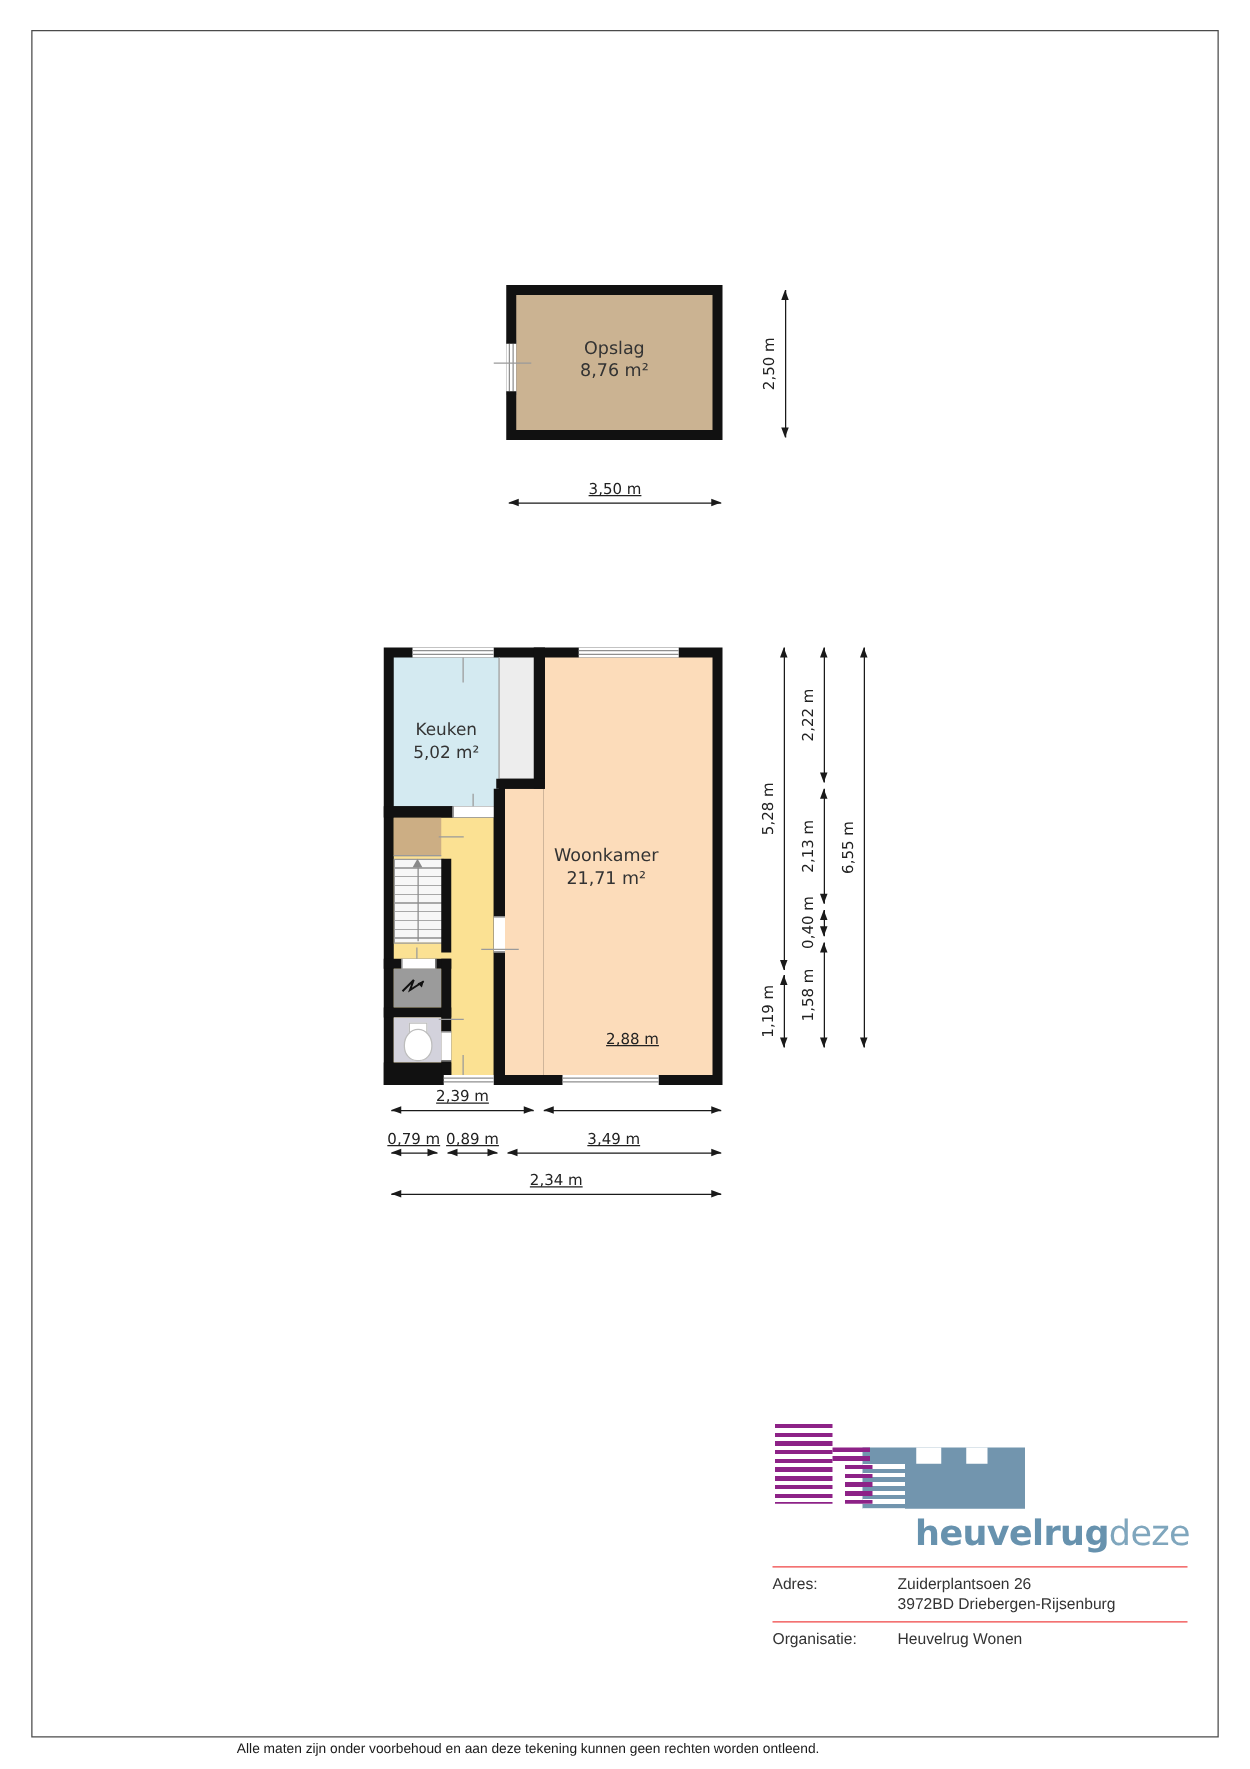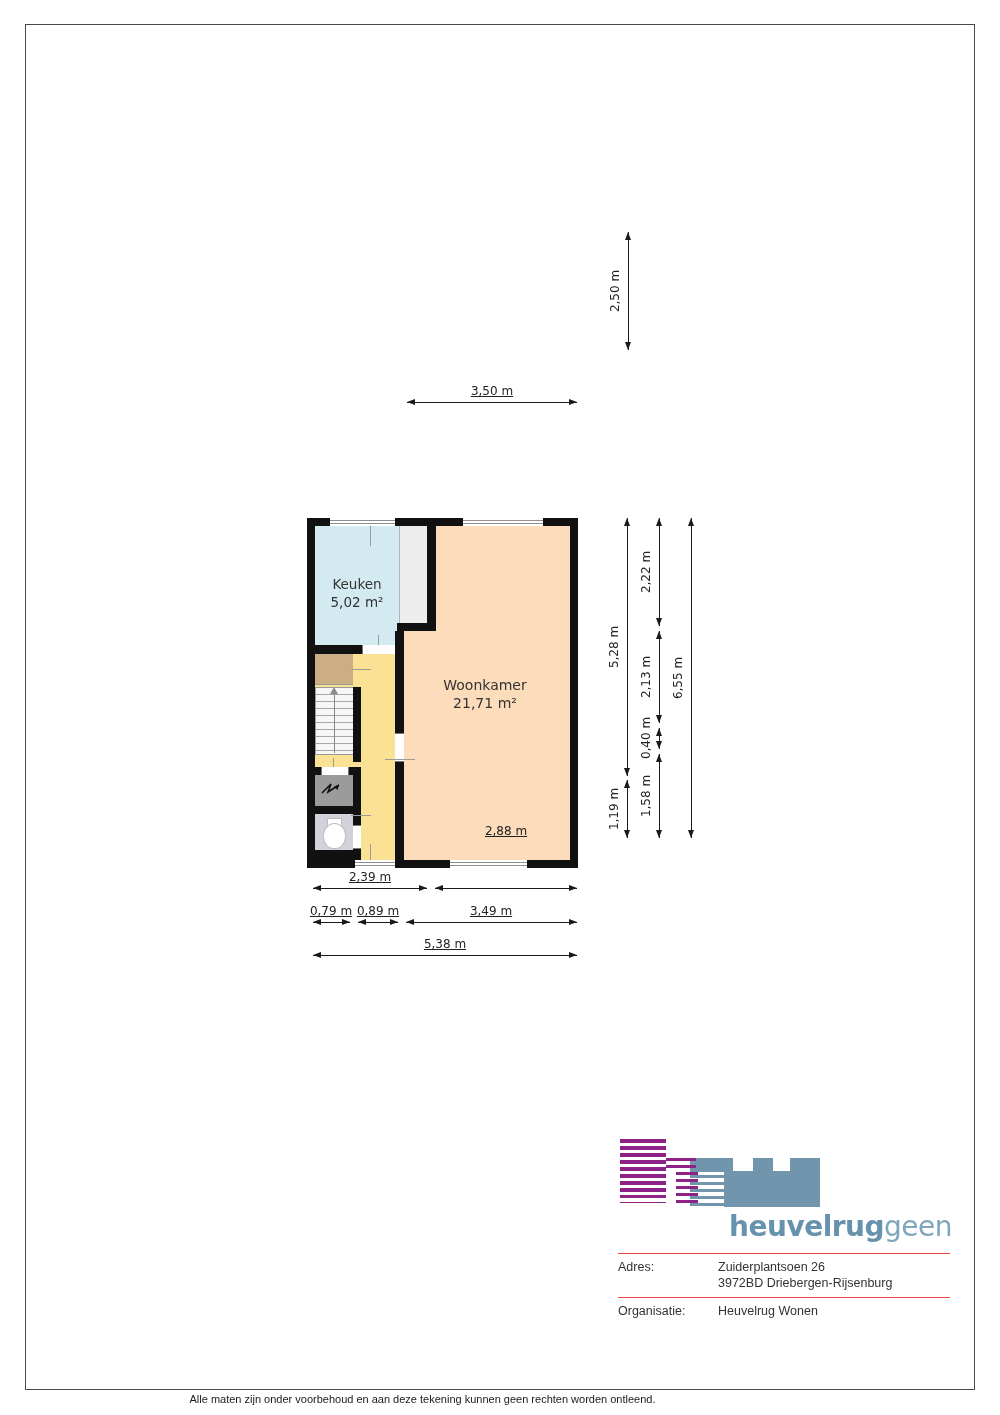--- a/index.html
+++ b/index.html
@@ -55,20 +55,29 @@
   .info-sec{border-top:1px solid #ef4444;padding:5px 0 6px 0;display:grid;grid-template-columns:100px 1fr;row-gap:2px;line-height:16px;}
   .footer{position:absolute;left:25px;top:1393px;width:795px;text-align:center;font-size:11px;color:#1a1a1a;}
 </style>
 </head>
 <body>
 
 <div class="canvas">
 
   <div class="frame"></div>
 
+  <div class="plan" style="left:405px;top:228px;width:173px;height:124px;">
+    <div class="room" style="left:8px;top:8px;width:157px;height:108px;background:#cbb392;"></div>
+    <div class="winv" style="left:0;top:44px;width:8px;height:38px;"></div>
+    <div class="tick" style="left:-10px;top:62px;width:30px;height:1px;"></div>
+    <div class="lbl" style="left:8px;right:8px;top:42px;font-size:14px;">
+      <div>Opslag</div>
+      <div>8,76 m²</div>
+    </div>
+  </div>
 
   <div class="dimv" style="left:628px;top:232px;height:118px;"></div>
   <div class="dlbl v" style="left:615px;top:291px;">2,50 m</div>
   <div class="dimh" style="left:407px;top:402px;width:170px;"></div>
   <div class="dlbl h" style="left:492px;top:384px;">3,50 m</div>
 
   <div class="plan" style="left:307px;top:518px;width:271px;height:350px;">
 
     <div class="room" style="left:8px;top:8px;width:84px;height:119px;background:#d4eaf1;"></div>
     <div class="room" style="left:92px;top:8px;width:28px;height:97px;background:#ededed;border-left:1px solid #b5b5b5;"></div>
@@ -151,33 +160,33 @@
   <div class="dlbl h" style="left:506px;top:824px;">2,88 m</div>
 
   <div class="dimh" style="left:313px;top:922px;width:37px;"></div>
   <div class="dlbl h" style="left:331px;top:904px;">0,79 m</div>
   <div class="dimh" style="left:358px;top:922px;width:40px;"></div>
   <div class="dlbl h" style="left:378px;top:904px;">0,89 m</div>
   <div class="dimh" style="left:406px;top:922px;width:171px;"></div>
   <div class="dlbl h" style="left:491px;top:904px;">3,49 m</div>
 
   <div class="dimh" style="left:313px;top:955px;width:264px;"></div>
-  <div class="dlbl h" style="left:445px;top:937px;">5,38 m</div>
+  <div class="dlbl h" style="left:445px;top:937px;">2,34 m</div>
 
   <div>
     <div class="castle" style="left:690px;top:1158px;width:130px;height:49px;">
       <div class="castle-notch" style="left:43px;top:0;width:20px;height:13px;"></div>
       <div class="castle-notch" style="left:83px;top:0;width:17px;height:13px;"></div>
       <div class="castle-fade" style="left:0;top:10px;width:34px;height:39px;"></div>
     </div>
     <div class="pstripes" style="left:620px;top:1139px;width:46px;height:64px;"></div>
     <div class="pstripes" style="left:666px;top:1158px;width:30px;height:14px;"></div>
     <div class="pstripes" style="left:676px;top:1172px;width:22px;height:31px;"></div>
     <div class="logotext" style="left:620px;top:1210px;width:332px;">
-      <span class="b">heuvelrug</span><span class="l">geen</span>
+      <span class="b">heuvelrug</span><span class="l">deze</span>
     </div>
   </div>
 
   <div class="info">
     <div class="info-sec">
       <div>Adres:</div>
       <div>
         <div>Zuiderplantsoen 26</div>
         <div>3972BD Driebergen-Rijsenburg</div>
       </div>

